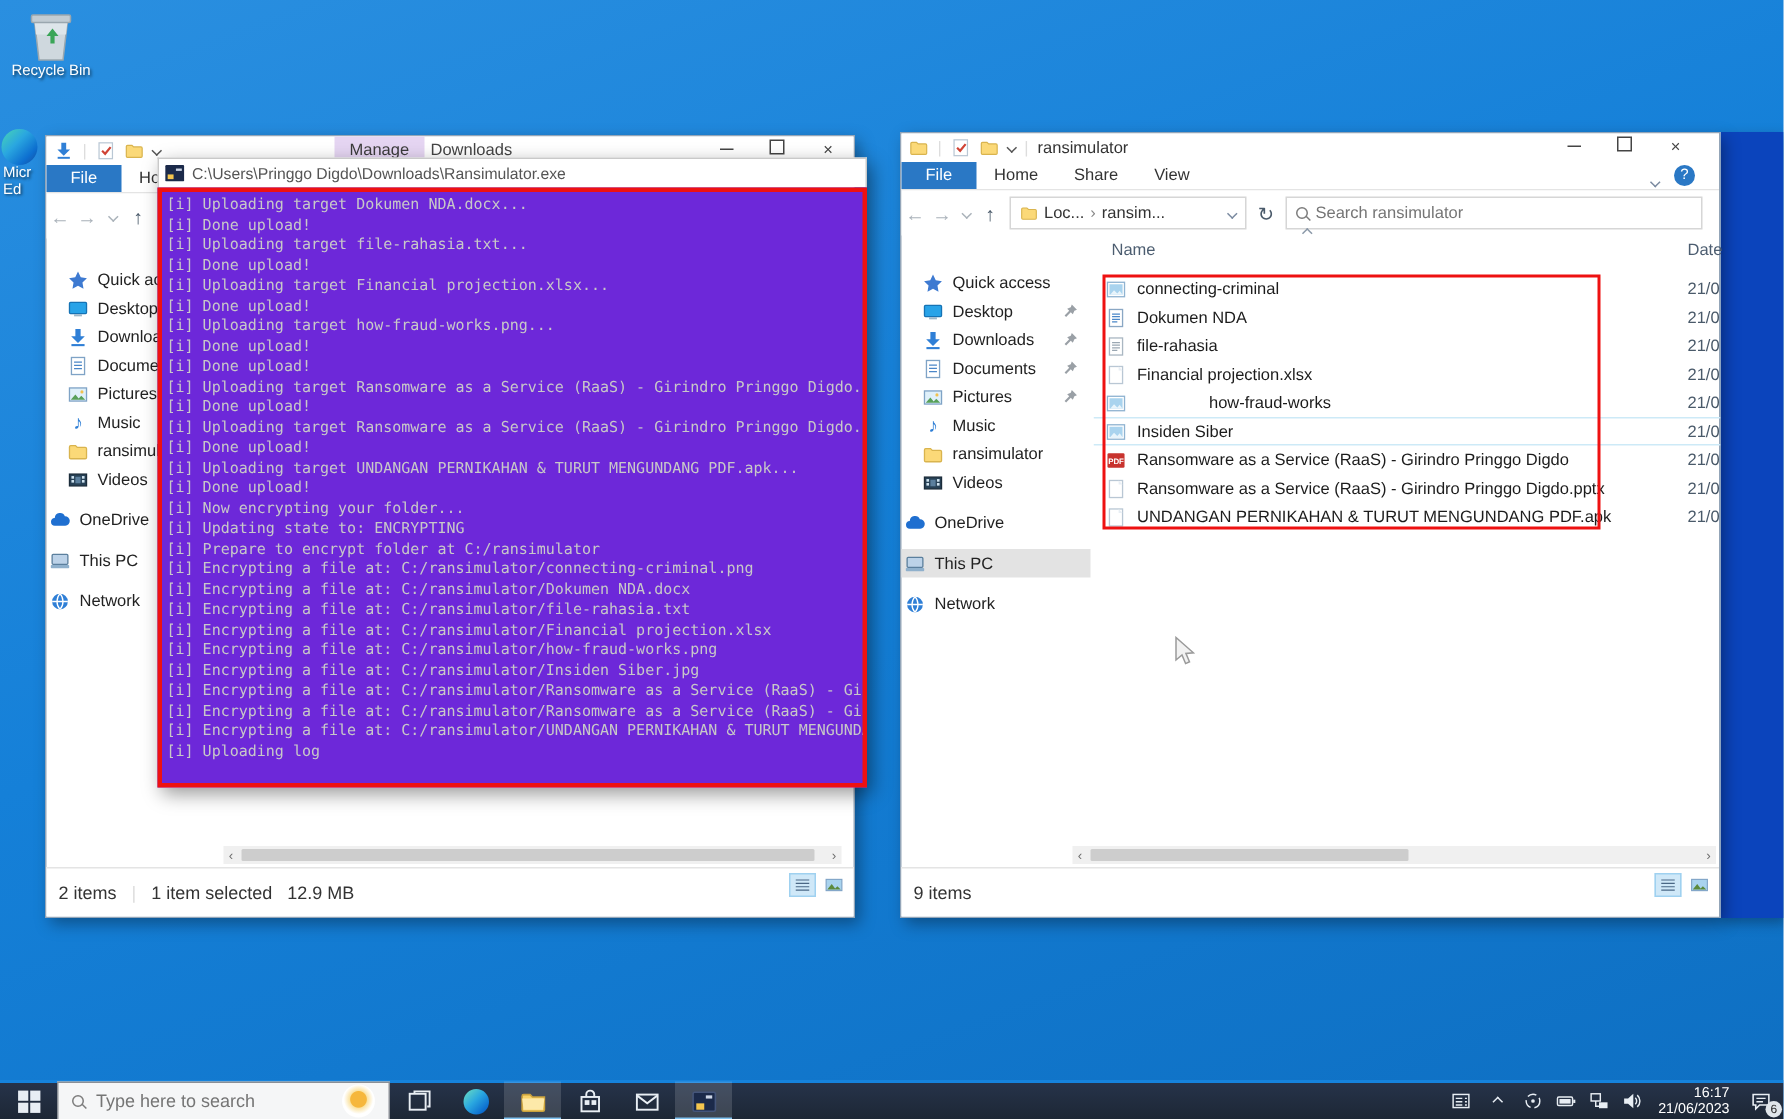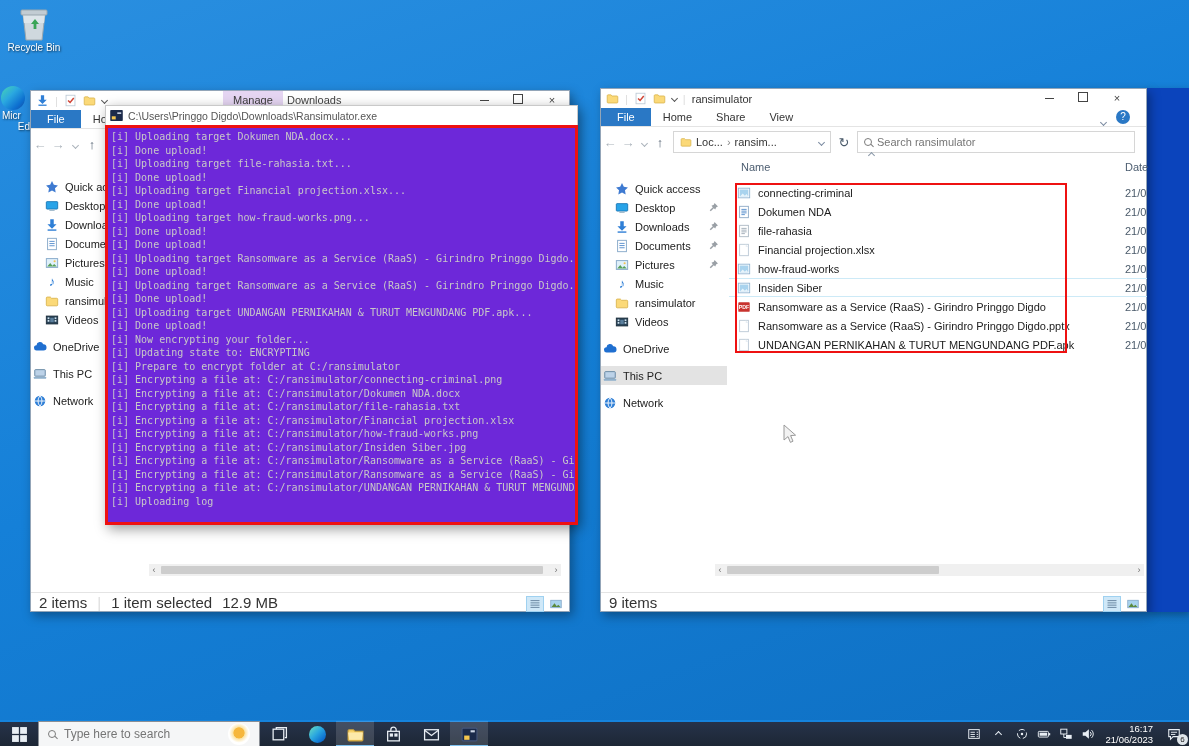--- a/index.html
+++ b/index.html
@@ -34,21 +34,21 @@
   .side-item.sel { background:#e3e3e3; }
   .side-item svg, .side-item .gly { width:14px; height:14px; flex:none; display:block; }
   .side-item .pin { width:11px; height:11px; margin-left:auto; margin-right:8px; flex:none; }
   .filerow { display:flex; align-items:center; gap:7px; height:19px; font-size:11px; color:#1c1c1c; padding-left:8px; position:relative; }
   .filerow svg { width:14px; height:14px; flex:none; }
   .filerow .fdate { position:absolute; left:396px; color:#4a5a6a; white-space:nowrap; }
   .filerow.hl { border-top:1px solid #cdeaf7; border-bottom:1px solid #cdeaf7; }
   .hscroll { position:absolute; height:12px; background:#f0f0f0; display:flex; align-items:center; }
   .hscroll .arr { width:10px; text-align:center; color:#6e6e6e; font-size:9px; line-height:12px; }
   .hscroll .thumb { height:8px; background:#cdcdcd; border-radius:1px; }
-  .statusbar { position:absolute; left:0; right:0; bottom:0; height:19px; border-top:1px solid #e4e4e4; background:#fff; display:flex; align-items:center; font-size:15px; color:#333; padding-left:8px; gap:10px; }
+  .statusbar { position:absolute; left:0; right:0; bottom:0; height:33px; border-top:1px solid #e4e4e4; background:#fff; display:flex; align-items:center; font-size:12px; color:#333; padding-left:8px; gap:10px; }
   .viewtoggles { position:absolute; right:4px; top:3px; display:flex; gap:3px; }
   .vt { width:18px; height:16px; border:1px solid transparent; display:flex; align-items:center; justify-content:center; }
   .vt.on { background:#cfe8f8; border-color:#9fd1f0; }
   .console-line { white-space:pre; }
   .redbox { position:absolute; border:2px solid #ee1111; pointer-events:none; }
   .tbicon { width:38px; height:26px; display:flex; align-items:center; justify-content:center; }
   .tbicon.open { background:rgba(255,255,255,.14); box-shadow:inset 0 -2px 0 #7fc2ef; }
   .tbicon svg { width:17px; height:17px; display:block; }
   .trayicon { height:26px; display:flex; align-items:center; justify-content:center; width:22px; }
   .trayicon svg { width:14px; height:14px; display:block; }
@@ -64,21 +64,21 @@
     <path d="M6 8h22l-1 9H7z" fill="#dde5ea"></path>
     <rect x="4" y="4" width="26" height="5" rx="1" fill="#c2ccd3" stroke="#9aa7af"></rect>
     <path d="M14 18l4-5 4 5h-2.6v5h-2.8v-5z" fill="#3aa557"></path>
   </svg>
   <div class="deskicon-label">Recycle Bin</div>
 </div>
 
 <div class="abs" style="left:0;top:86px;width:30px;height:56px;overflow:hidden;z-index:0;">
   <div style="width:24px;height:24px;border-radius:50%;background:linear-gradient(135deg,#49d6b2 0%,#2aa7e0 40%,#0d6fd0 75%,#174f9e 100%);margin-left:1px;"></div>
   <div class="deskicon-label" style="text-align:left;padding-left:2px;">Micr</div>
-  <div class="deskicon-label" style="text-align:right;padding-left:2px;">Ed</div>
+  <div class="deskicon-label" style="text-align:left;padding-left:2px;">Ed</div>
 </div>
 
 <div class="abs" style="left:1147px;top:88px;width:42px;height:524px;background:#0b44bc;z-index:1;box-shadow:2px 3px 8px rgba(0,0,0,.3);"></div>
 
 <div class="win" style="left:30px;top:90px;width:540px;height:522px;z-index:2;">
   <div class="titlebar">
     <div class="qat">
       <svg viewBox="0 0 16 16">
           <path fill="#2f7fd6" d="M6 1.5h4V7h3.2L8 12.2 2.8 7H6z"></path>
           <rect x="3" y="13" width="10" height="1.6" fill="#2f7fd6"></rect>
@@ -489,21 +489,21 @@
           </svg></span>
         <span style="white-space: nowrap;">Financial projection.xlsx</span>
         <span class="fdate">21/0</span>
       </div>
       <div class="filerow">
         <span style="width: 14px; height: 14px; flex: 0 0 auto;"><svg viewBox="0 0 16 16">
             <rect x="1.5" y="2.5" width="13" height="11" fill="#fff" stroke="#8fb3d1"></rect>
             <rect x="3" y="4" width="10" height="8" fill="#a9d3ee"></rect>
             <path fill="#e8f4fb" d="M3.5 12l3-3.5L9 11l1.8-2 2.2 3z"></path>
           </svg></span>
-        <span style="white-space: nowrap;">how-fraud-works</span>
+        <span style="white-space: nowrap; margin-left: 48px;">how-fraud-works</span>
         <span class="fdate">21/0</span>
       </div>
       <div class="filerow hl">
         <span style="width: 14px; height: 14px; flex: 0 0 auto;"><svg viewBox="0 0 16 16">
             <rect x="1.5" y="2.5" width="13" height="11" fill="#fff" stroke="#8fb3d1"></rect>
             <rect x="3" y="4" width="10" height="8" fill="#a9d3ee"></rect>
             <path fill="#e8f4fb" d="M3.5 12l3-3.5L9 11l1.8-2 2.2 3z"></path>
           </svg></span>
         <span style="white-space: nowrap;">Insiden Siber</span>
         <span class="fdate">21/0</span>

